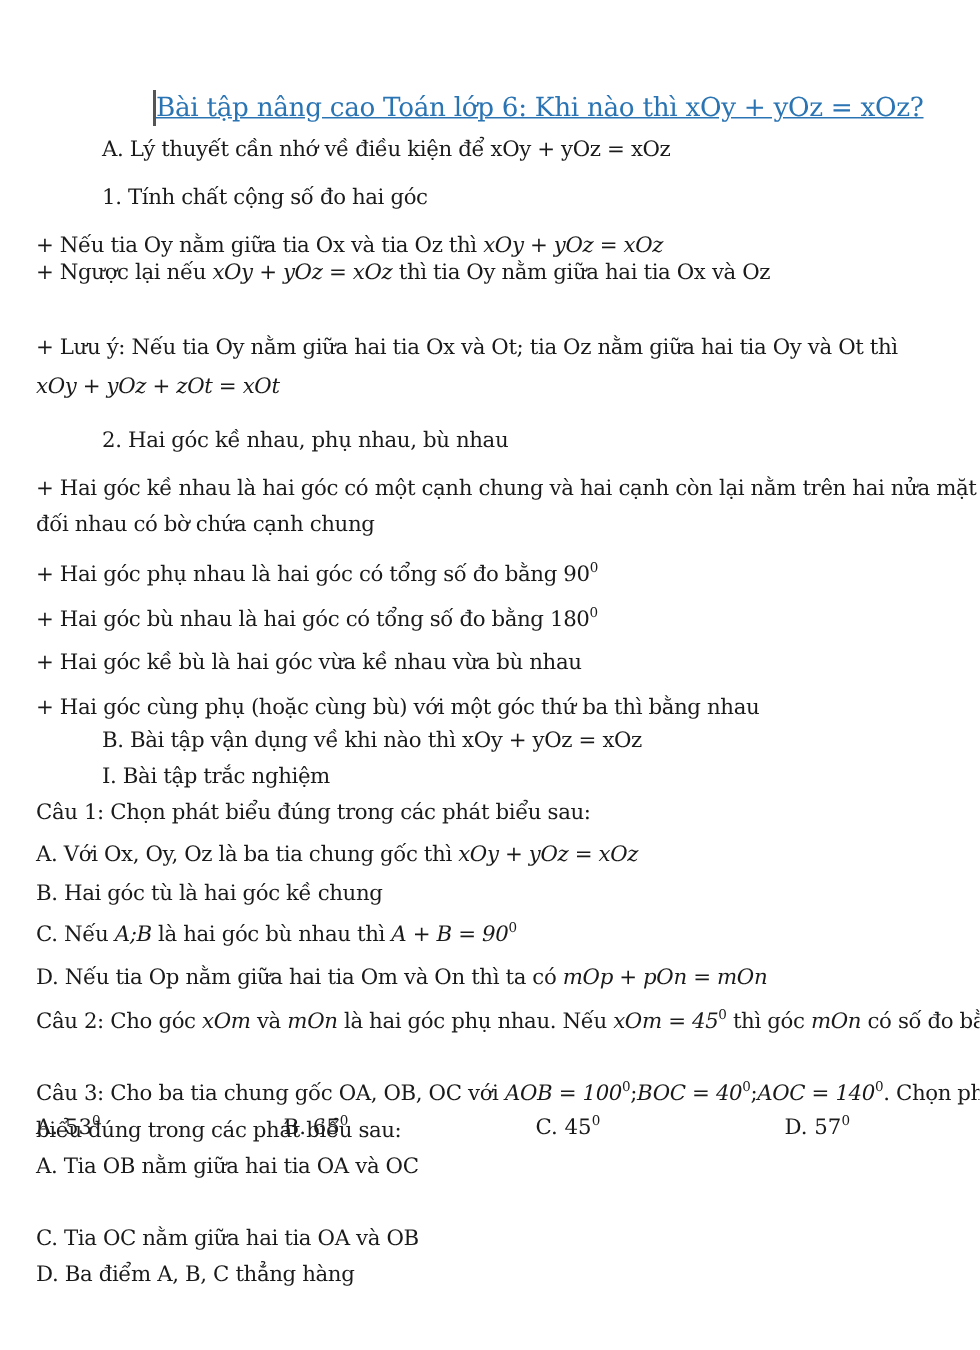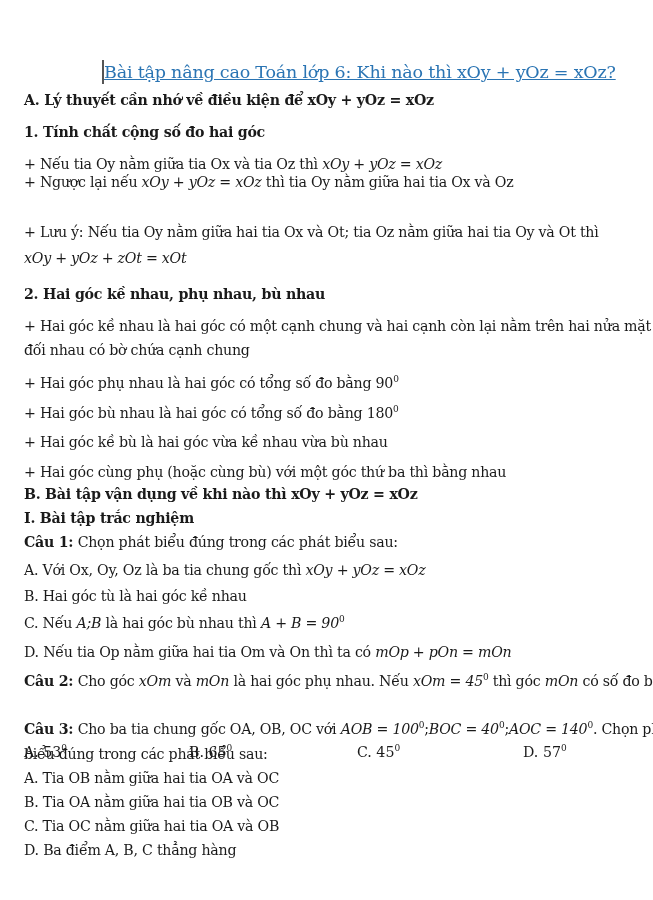--- a/index.html
+++ b/index.html
@@ -3,22 +3,22 @@
 <meta charset="utf-8">
 <style>
   html, body { margin: 0; padding: 0; background: #ffffff; }
   body { width: 653px; height: 900px; overflow: hidden; position: relative;
          font-family: "DejaVu Serif", "Liberation Serif", serif; color: #1a1a1a; }
   .page { position: absolute; left: 0; top: 0; width: 518px; height: 900px; }
   .line { position: absolute; left: 24px; white-space: nowrap; font-size: 14.2px; letter-spacing: -0.25px; }
   .title { position: absolute; left: 104px; top: 62px; font-size: 17.5px; color: #2a74b3;
            text-decoration: underline; white-space: nowrap; letter-spacing: -0.2px; }
   .cursor { position: absolute; left: 102px; top: 60px; width: 1.5px; height: 24px; background: #555; }
-  .h { font-weight: bold; }
-  .b { font-weight: bold; }
+  .h { font-weight: normal; margin-left: 44px; }
+  .b { font-weight: normal; }
   .m { font-style: italic; position: relative; }
   .opt { position: absolute; white-space: nowrap; font-size: 14.2px; margin-top: 47px; }
   sup { font-size: 9px; vertical-align: 6px; }
 </style>
 </head>
 <body>
 
 <div class="page">
   <div class="cursor"></div>
   <div class="title">Bài tập nâng cao Toán lớp 6: Khi nào thì xOy + yOz = xOz?</div>
@@ -52,21 +52,21 @@
   <div class="line h" style="top:510px">I. Bài tập trắc nghiệm</div>
 
   <div class="line" style="top:534px">
     <span class="b">Câu 1:</span>
     <span>Chọn phát biểu đúng trong các phát biểu sau:</span>
   </div>
   <div class="line" style="top:562px">
     <span>A. Với Ox, Oy, Oz là ba tia chung gốc thì</span>
     <span class="m">xOy + yOz = xOz</span>
   </div>
-  <div class="line" style="top:588px">B. Hai góc tù là hai góc kề nhau</div>
+  <div class="line" style="top:588px">B. Hai góc tù là hai góc kề chung</div>
   <div class="line" style="top:614px">
     <span>C. Nếu</span>
     <span class="m">A;B</span>
     <span>là hai góc bù nhau thì</span>
     <span class="m">A + B = 90</span><sup>0</sup>
   </div>
   <div class="line" style="top:644px">
     <span>D. Nếu tia Op nằm giữa hai tia Om và On thì ta có</span>
     <span class="m">mOp + pOn = mOn</span>
   </div>
@@ -88,16 +88,15 @@
   <div class="opt" style="left:357px;top:696px"><span>C. 45</span><sup>0</sup></div>
   <div class="opt" style="left:523px;top:696px"><span>D. 57</span><sup>0</sup></div>
 
   <div class="line" style="top:720px">
     <span class="b">Câu 3:</span>
     <span>Cho ba tia chung gốc OA, OB, OC với</span>
     <span class="m">AOB = 100</span><sup>0</sup>;<span class="m">BOC = 40</span><sup>0</sup>;<span class="m">AOC = 140</span><sup>0</sup><span>. Chọn phát</span>
   </div>
   <div class="line" style="top:746px">biểu đúng trong các phát biểu sau:</div>
   <div class="line" style="top:770px">A. Tia OB nằm giữa hai tia OA và OC</div>
-  <div class="line" style="top:794px">B. Tia OA nằm giữa hai tia OB và OC</div>
   <div class="line" style="top:842px">D. Ba điểm A, B, C thẳng hàng</div>
   <div class="line" style="top:818px">C. Tia OC nằm giữa hai tia OA và OB</div>
 </div>
 
 </body></html>

